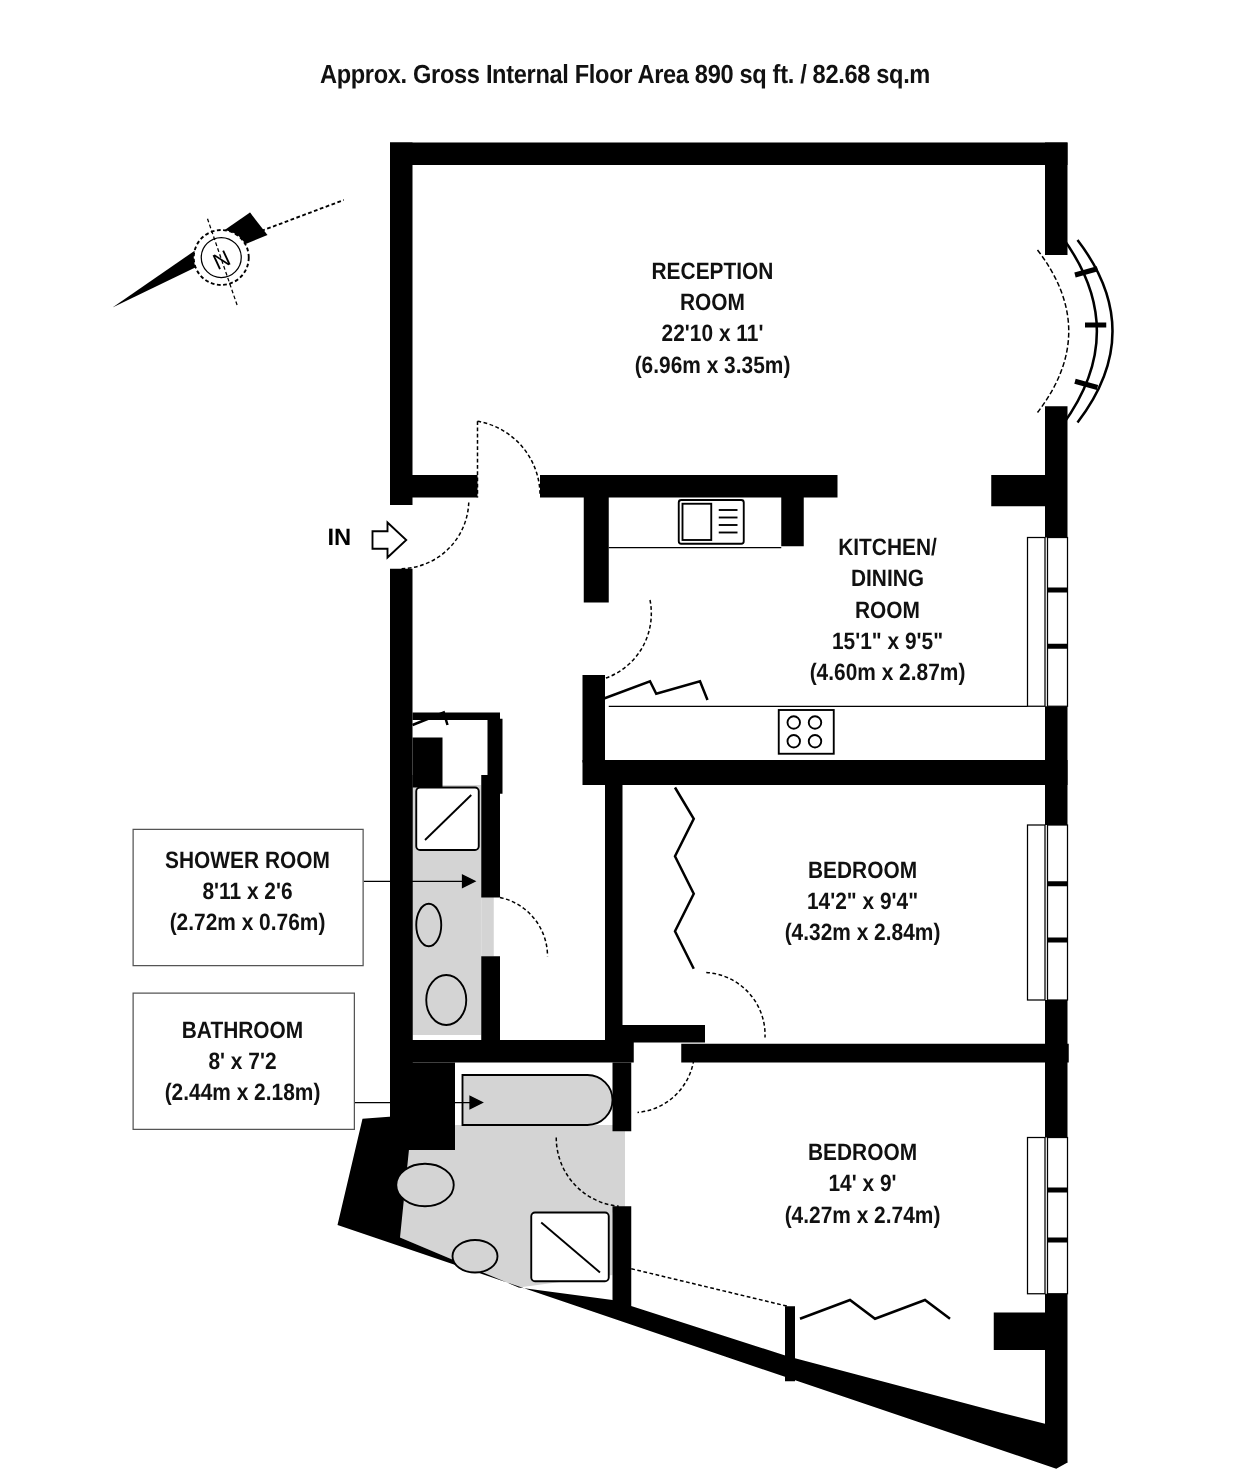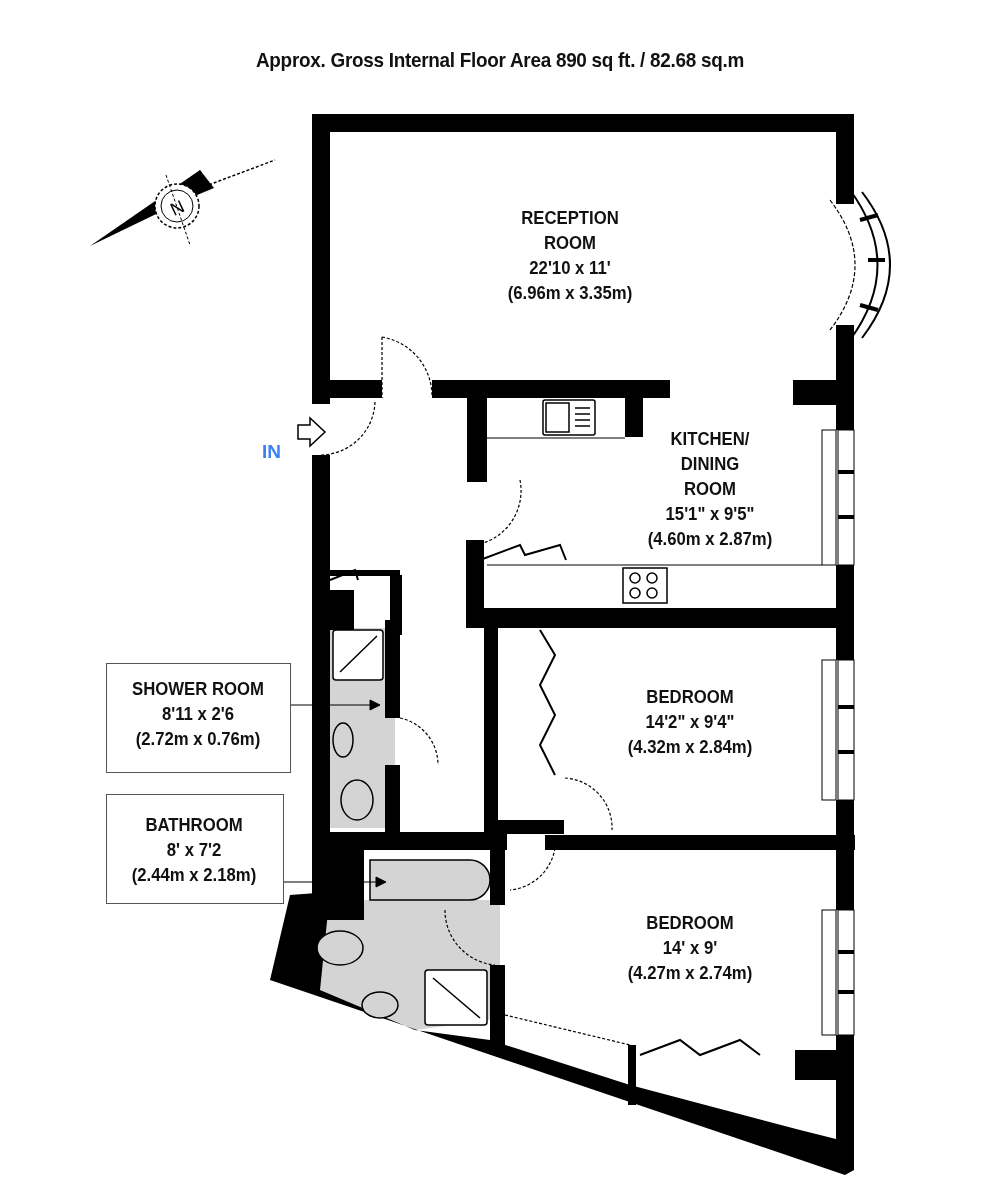--- a/index.html
+++ b/index.html
@@ -2,21 +2,21 @@
 <html><head>
 <meta charset="utf-8">
 <style>
   html,body{margin:0;padding:0;background:#fff;}
   body{width:1000px;height:1177px;position:relative;overflow:hidden;font-family:"Liberation Sans",sans-serif;}
   .title{position:absolute;left:0;top:48px;width:1000px;text-align:center;font-size:21px;font-weight:bold;color:#111;letter-spacing:-0.3px;transform:scaleX(0.9);}
   svg{position:absolute;left:0;top:0;}
   .lbl{position:absolute;text-align:center;font-weight:bold;color:#111;font-size:19px;line-height:25px;transform:scaleX(0.88);}
   .lbl div{white-space:nowrap;}
   .box{position:absolute;border:1.5px solid #555;background:#fff;}
-  .in{position:absolute;left:262px;top:420px;font-weight:bold;font-size:19px;color:#3b82f6;margin-top:21px;}
+  .in{position:absolute;left:262px;top:420px;font-weight:bold;font-size:19px;color:#000000;}
 </style>
 </head>
 <body>
 
 <div class="title">Approx. Gross Internal Floor Area  890 sq ft. / 82.68 sq.m</div>
 
 <svg width="1000" height="1177" viewBox="0 0 1000 1177">
 
   <g>
     <line x1="195" y1="190" x2="275" y2="160" stroke="#000" stroke-width="1.5" stroke-dasharray="3,2"></line>

